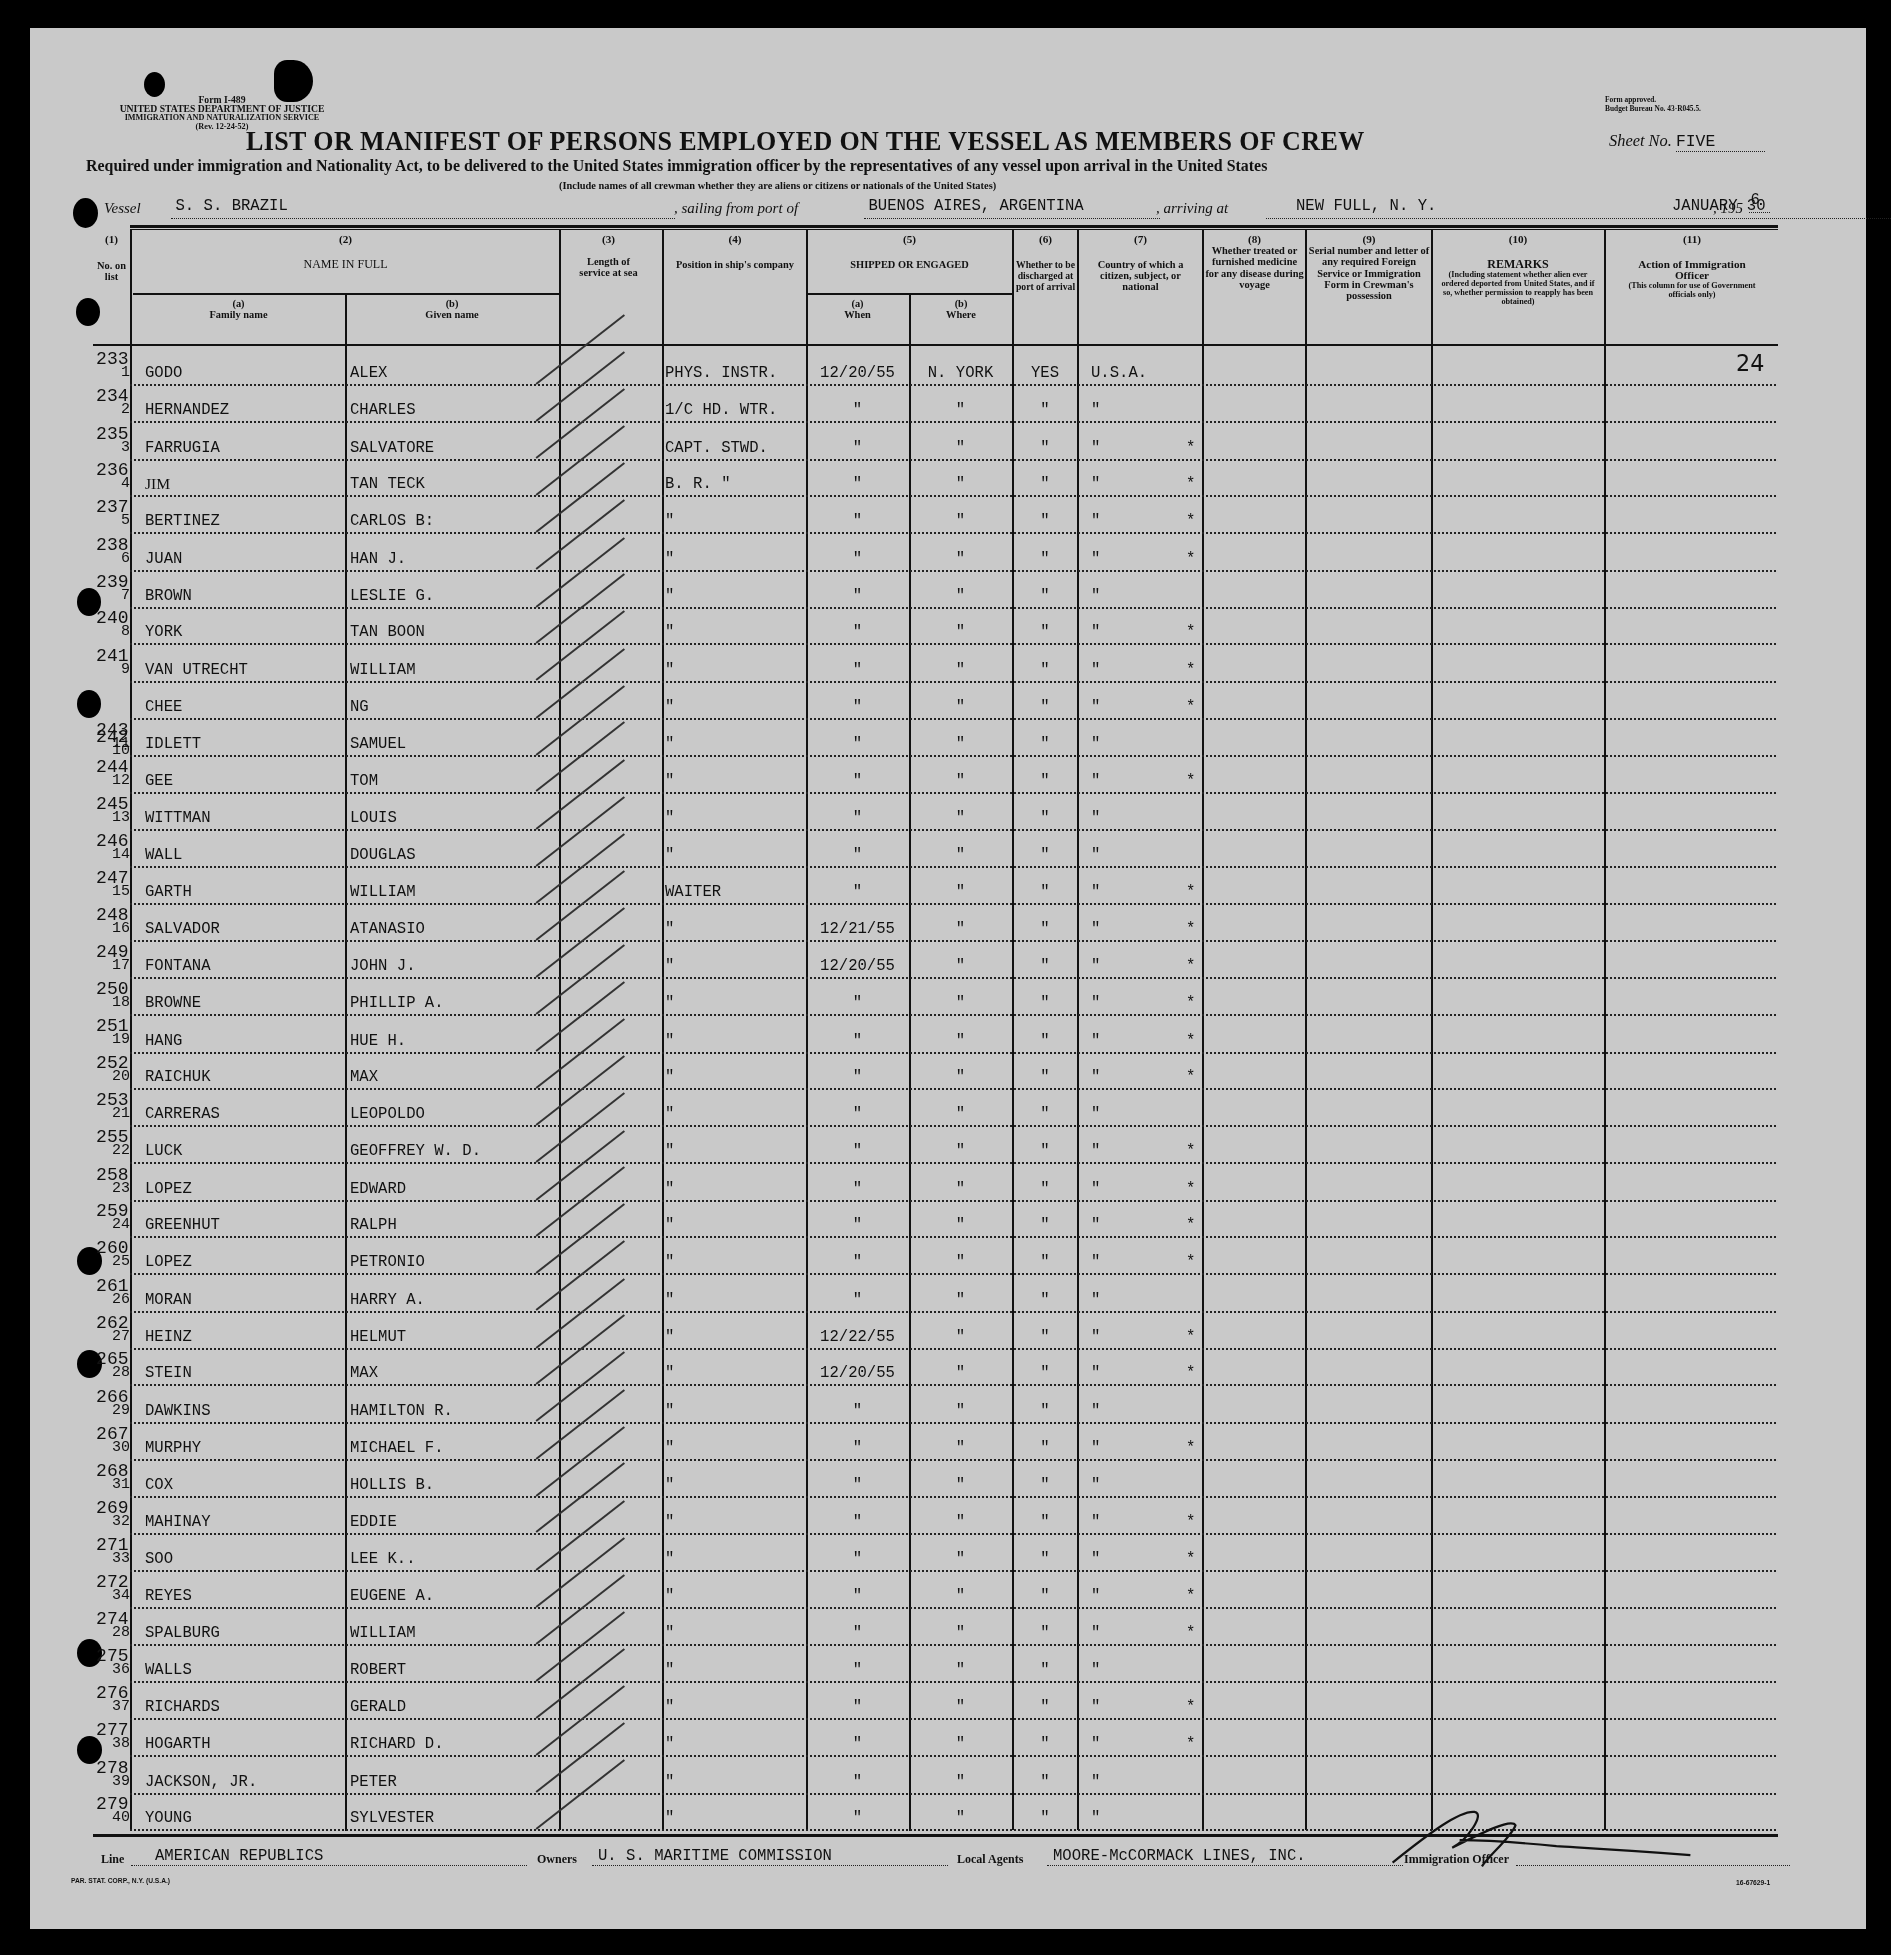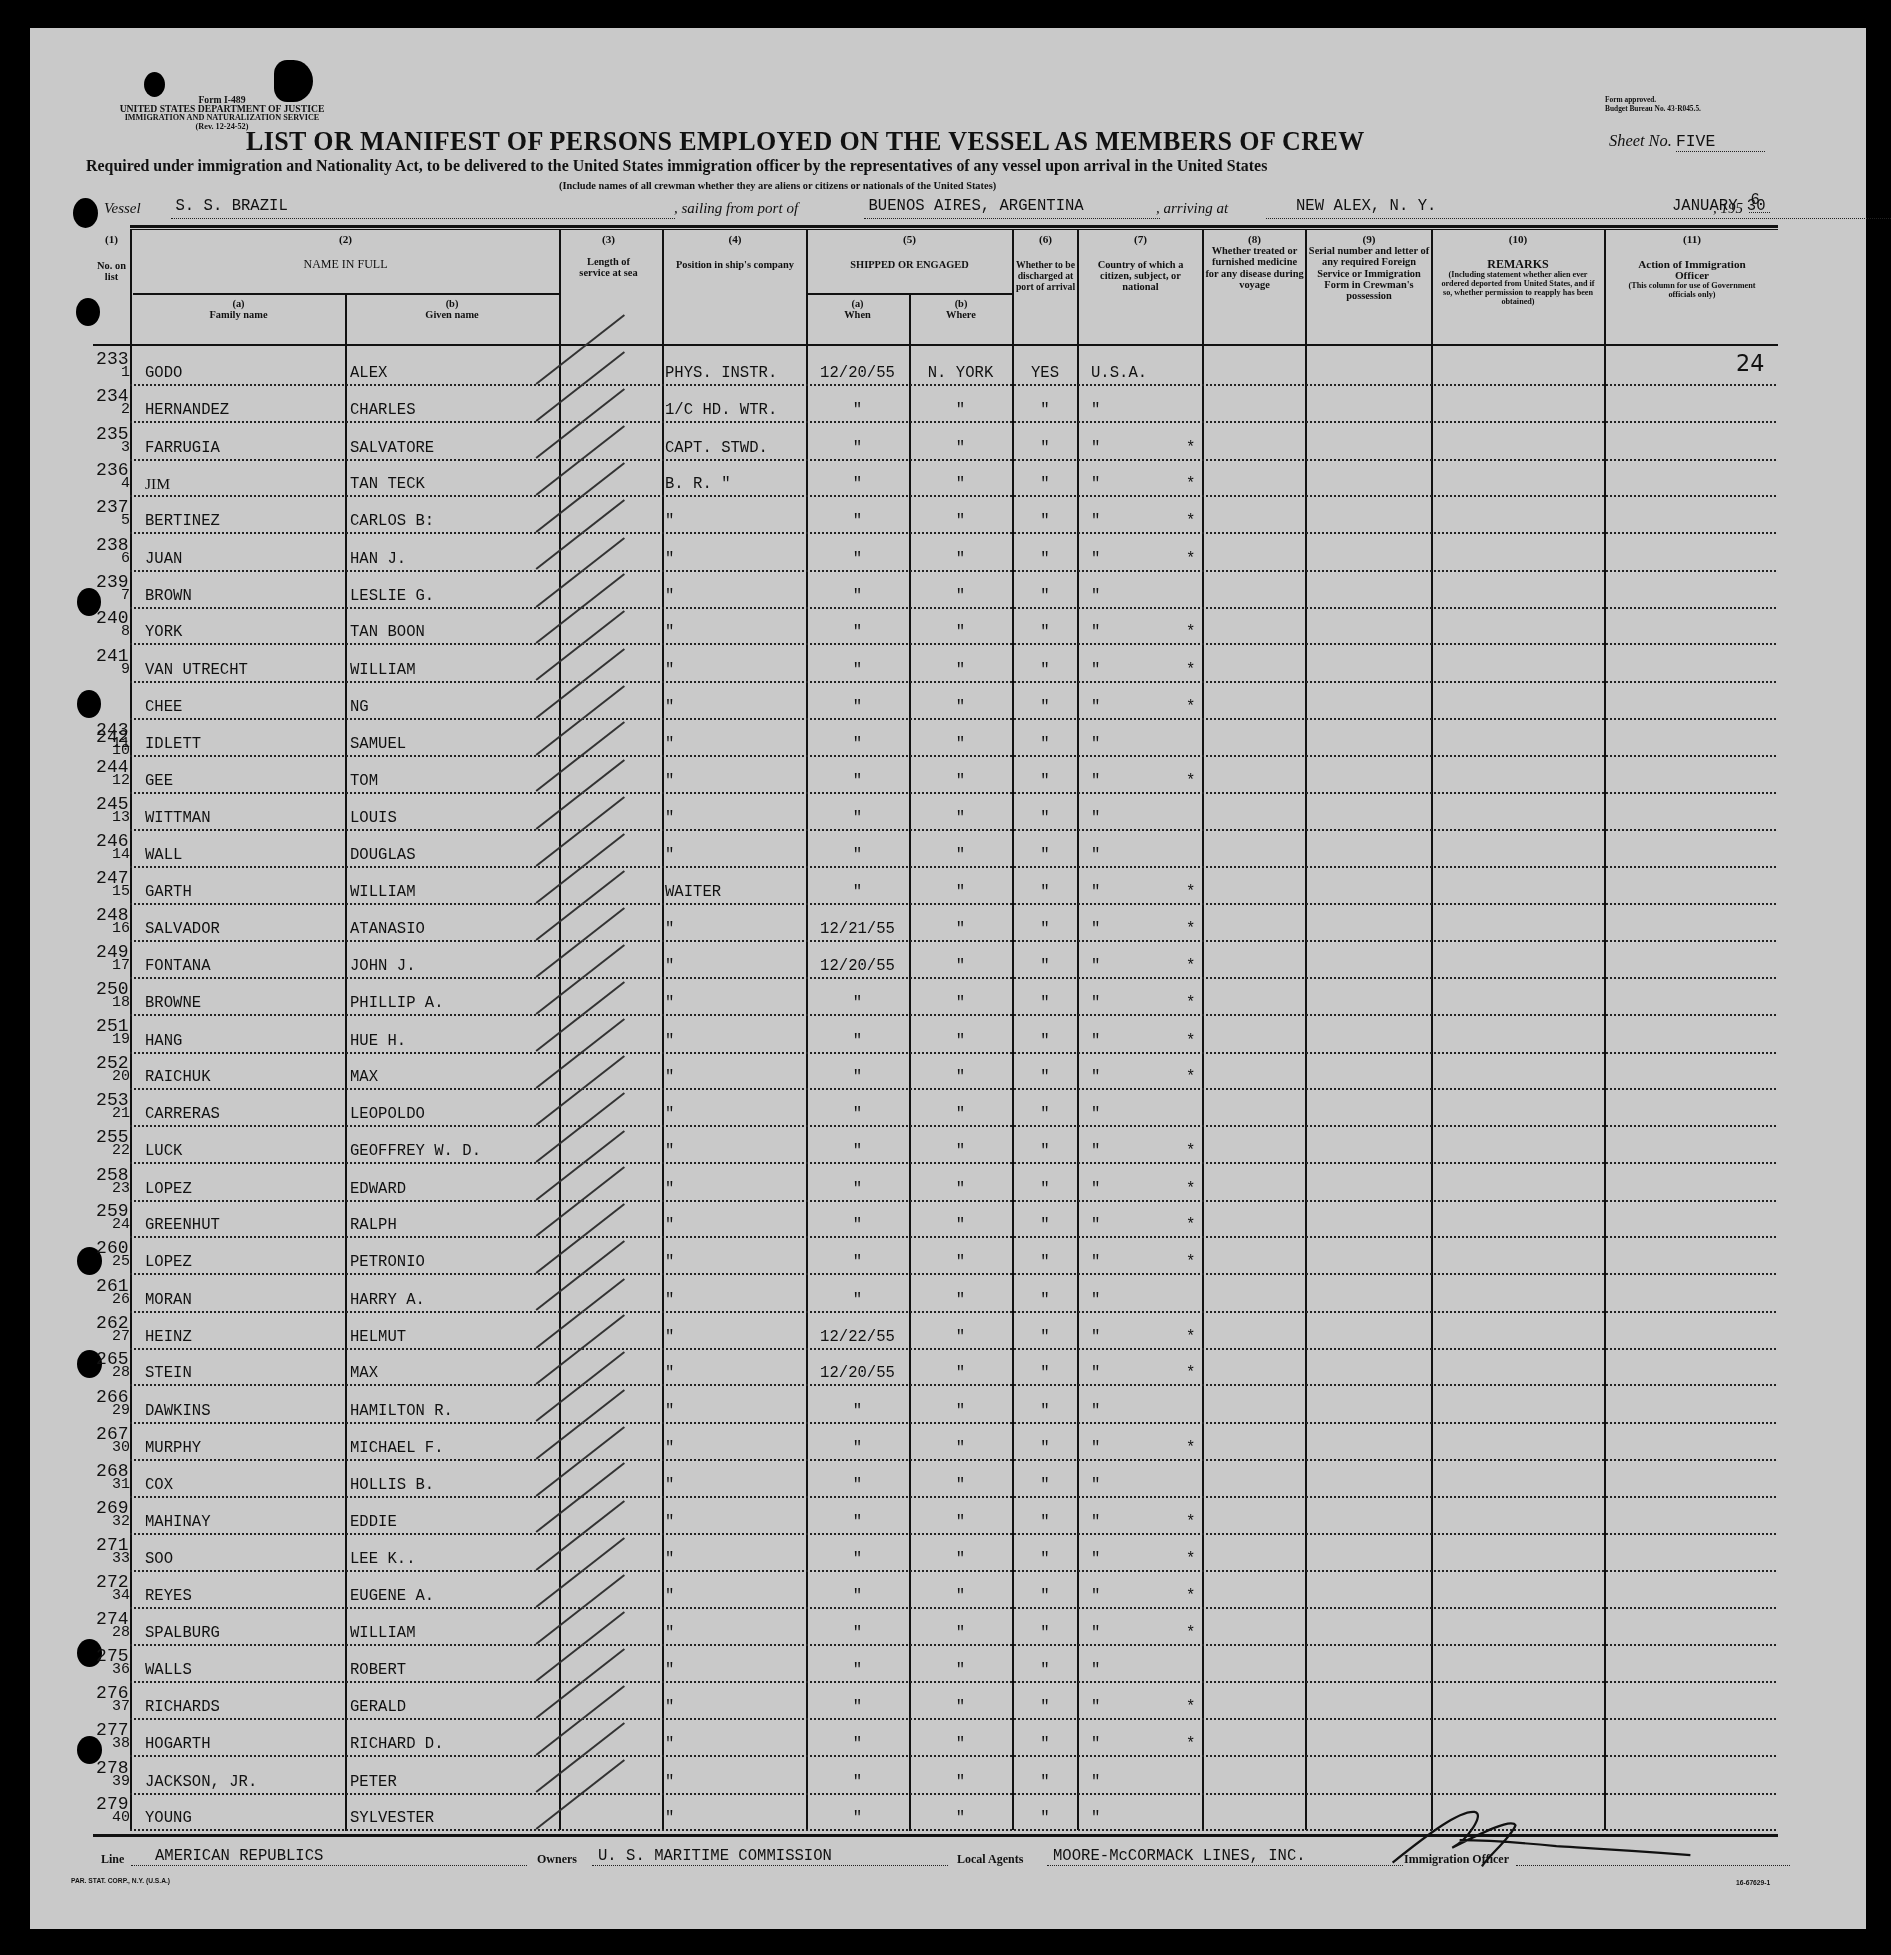--- a/index.html
+++ b/index.html
@@ -73,21 +73,21 @@
 </div>
 <div class="abs subtitle">Required under immigration and Nationality Act, to be delivered to the United States immigration officer by the representatives of any vessel upon arrival in the United States</div>
 <div class="abs include">(Include names of all crewman whether they are aliens or citizens or nationals of the United States)</div>
 
 <div class="abs vesselline">
   <span class="lbl" style="left:0;">Vessel</span>
   <span class="fld" style="left:67px;width:499px;">S. S. BRAZIL</span>
   <span class="lbl" style="left:570px;">, sailing from port of</span>
   <span class="fld" style="left:760px;width:291px;">BUENOS AIRES, ARGENTINA</span>
   <span class="lbl" style="left:1052px;">, arriving at</span>
-  <span class="fld" style="left:1162px;width:313px;padding-left:30px;">NEW ALEX, N. Y.</span>
+  <span class="fld" style="left:1162px;width:313px;padding-left:30px;">NEW FULL, N. Y.</span>
   <span class="fld" style="left:1486px;width:223px;padding-left:82px;">JANUARY 30</span>
   <span class="lbl" style="left:1609px;">, 195</span>
   <span class="fld" style="left:1645px;width:19.4px;top:-6px;padding-left:1.5px;">6</span>
 </div>
 
 <div class="hr" style="left:130px;top:225px;width:1648px;height:3px;"></div>
 <div class="hr" style="left:130px;top:229px;width:1648px;height:0.7px;"></div>
 <div class="hr" style="left:133px;top:293px;width:426px;height:2.2px;"></div>
 <div class="hr" style="left:807px;top:293px;width:206px;height:2.2px;"></div>
 <div class="hr" style="left:93px;top:344px;width:1685px;height:2.2px;"></div>

